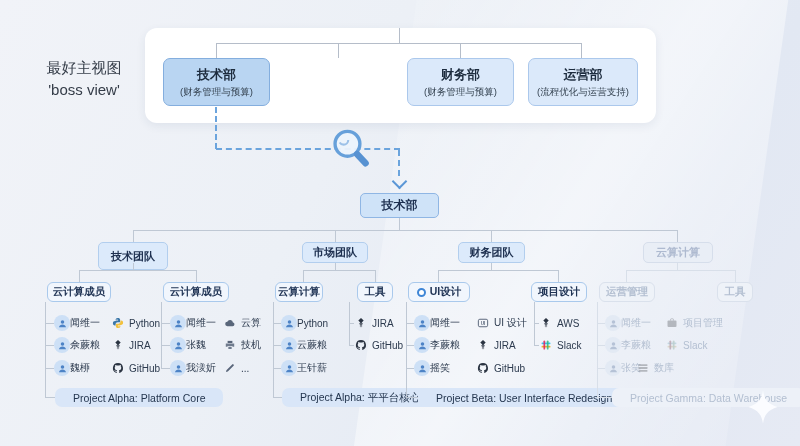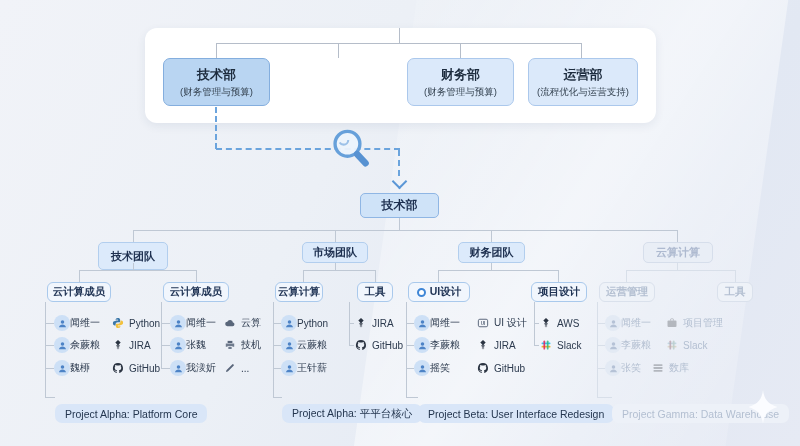--- a/index.html
+++ b/index.html
@@ -38,21 +38,21 @@
   .avatar{width:16px;height:16px;border-radius:50%;background:#cde0f6;display:flex;
     align-items:center;justify-content:center;flex:none;}
   .av{width:11px;height:11px;fill:#4d83c6;}
   .nm{font-size:10px;color:#2c3a4e;white-space:nowrap;}
   .tool{position:absolute;display:flex;align-items:center;gap:5px;height:14px;}
   .tl{font-size:10px;color:#2c3a4e;white-space:nowrap;}
   .ic{width:12px;height:12px;flex:none;}
   .ic-gray{fill:#59667a;color:#59667a;}
   .ic-dark{fill:#2b3442;color:#2b3442;}
   .pill{position:absolute;height:19px;background:#d9e6f8;border-radius:7px;display:flex;
-    align-items:center;padding:0 10px;font-size:10.5px;color:#24364f;white-space:nowrap;margin-top:16px;}
+    align-items:center;padding:0 18px;font-size:10.5px;color:#24364f;white-space:nowrap;}
   .ring{width:9px;height:9px;border:2.5px solid #3f86d6;border-radius:50%;box-sizing:border-box;flex:none;background:#fff;}
   
   .dis .hline,.dis .vline{background:#d8dfe9;}
   .dis .node{background:#e9eef6;border-color:#d6deeb;color:#aebad0;}
   .dis .hdr{background:#eef2f8;border-color:#dae1ec;color:#b3bfd1;}
   .dis .avatar{background:#e3eaf4;}
   .dis .av{fill:#b5c2d6;}
   .dis .nm,.dis .tl{color:#b3bfd1;}
   .dis .pill{background:#edf1f8;color:#b3bfd1;}
   .dis .ic{opacity:.4;filter:grayscale(70%);}
@@ -106,20 +106,24 @@
     <symbol id="i-database" viewBox="0 0 16 16">
         <rect x="2" y="3" width="12" height="2.4" rx=".6"></rect>
         <rect x="2" y="6.8" width="12" height="2.4" rx=".6"></rect>
         <rect x="2" y="10.6" width="12" height="2.4" rx=".6"></rect>
       </symbol>
   </defs>
 </svg>
 
 <div class="canvas">
 
+  <div class="note">
+    <div>最好主视图</div>
+    <div>'boss view'</div>
+  </div>
 
   <div class="topcard"></div>
   <div class="vline topline" style="left:399px;top:28px;height:15px"></div>
   <div class="hline topline" style="left:216px;top:43px;width:365px"></div>
   <div class="vline topline" style="left:216px;top:43px;height:15px"></div>
   <div class="vline topline" style="left:338px;top:43px;height:15px"></div>
   <div class="vline topline" style="left:460px;top:43px;height:15px"></div>
   <div class="vline topline" style="left:581px;top:43px;height:15px"></div>
 
   <div class="dept hl" style="left:163px;top:58px">
@@ -467,21 +471,21 @@
       <span class="tl">Slack</span>
     </div>
     <div class="row" style="left:605px;top:360px">
       <span class="avatar">
           <svg class="av" viewBox="0 0 16 16">
             <use href="#i-person"></use>
           </svg>
         </span>
       <span class="nm">张笑</span>
     </div>
-    <div class="tool" style="left:652px;top:361px">
+    <div class="tool" style="left:637px;top:361px">
       <svg class="ic ic-gray" viewBox="0 0 16 16">
           <use href="#i-database"></use>
         </svg>
       <span class="tl">数库</span>
     </div>
     <div class="pill" style="left:612px;top:388px">
       <span>Project Gamma: Data Warehouse</span>
     </div>
   </div>
 

